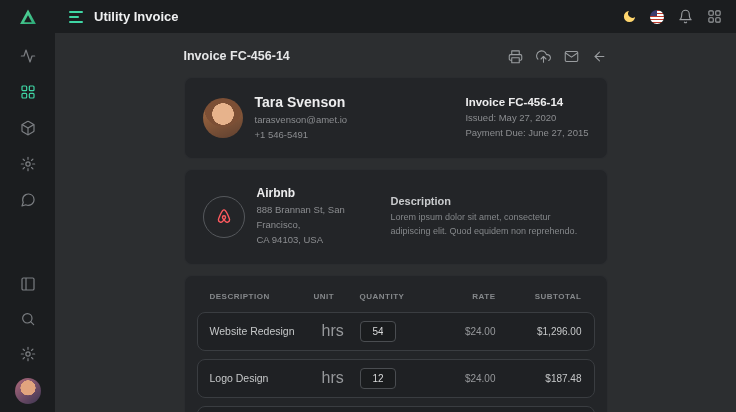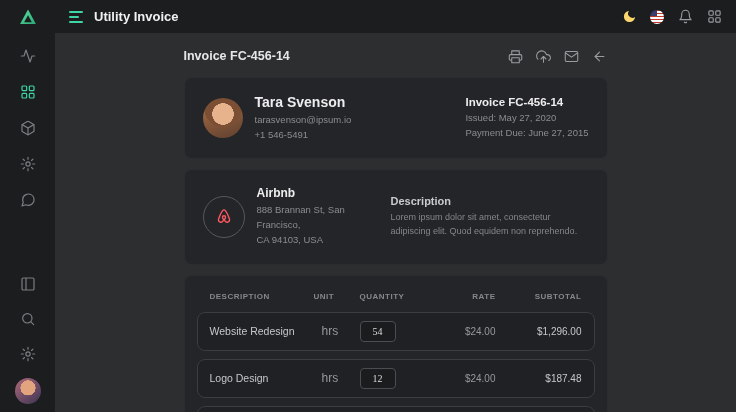--- a/index.html
+++ b/index.html
@@ -77,23 +77,23 @@
   
   .table-card { padding:12px; }
   .t-grid { display:grid; grid-template-columns: 1fr 34px 60px 64px 74px; column-gap:12px; align-items:center; }
   .t-head { padding:4px 13px 11px; }
   .t-h { color:#85888b; font-size:8px; font-weight:bold; letter-spacing:0.5px; }
   .right-al { text-align:right; }
   .t-row { background:#1f2124; border:1px solid #3a3d41; border-radius:8px;
     padding:8px 12px; margin-bottom:8px; min-height:36px; }
   .t-row:last-child { margin-bottom:0; }
   .t-desc { color:#c6c8c9; font-size:10.5px; }
-  .t-unit { color:#96989b; font-size:12px;padding-left:8px; }
+  .t-unit { color:#96989b; font-size:16px;padding-left:8px; }
   .qty-input { width:36px; background:#1a1c1e; border:1px solid #4a4d51; border-radius:4px;
-    color:#d8d9da; font-size:10px; padding:4px 12px; font-family:Liberation Serif, serif; outline:none; }
+    color:#d8d9da; font-size:10px; padding:4px 12px; font-family:Liberation Sans, sans-serif; outline:none; }
   .t-rate { text-align:right; font-size:10px; color:#96989b; }
   .t-sub { text-align:right; font-size:10px; color:#c6c8c9; }
 </style>
 </head>
 <body>
 
 <div class="app">
 
   <aside class="sidebar">
     <div class="logo-box">
@@ -232,21 +232,21 @@
                 </svg>
             </div>
           </div>
         </div>
 
         <section class="card profile-card">
           <div class="person">
             <div class="avatar-lg"></div>
             <div>
               <div class="person-name">Tara Svenson</div>
-              <div class="muted-line">tarasvenson@ipsum.io</div>
+              <div class="muted-line">tarasvenson@amet.io</div>
               <div class="muted-line">+1 546-5491</div>
             </div>
           </div>
           <div>
             <div class="inv-number">Invoice FC-456-14</div>
             <div class="muted-line">Issued: May 27, 2020</div>
             <div class="muted-line">Payment Due: June 27, 2015</div>
           </div>
         </section>
 

